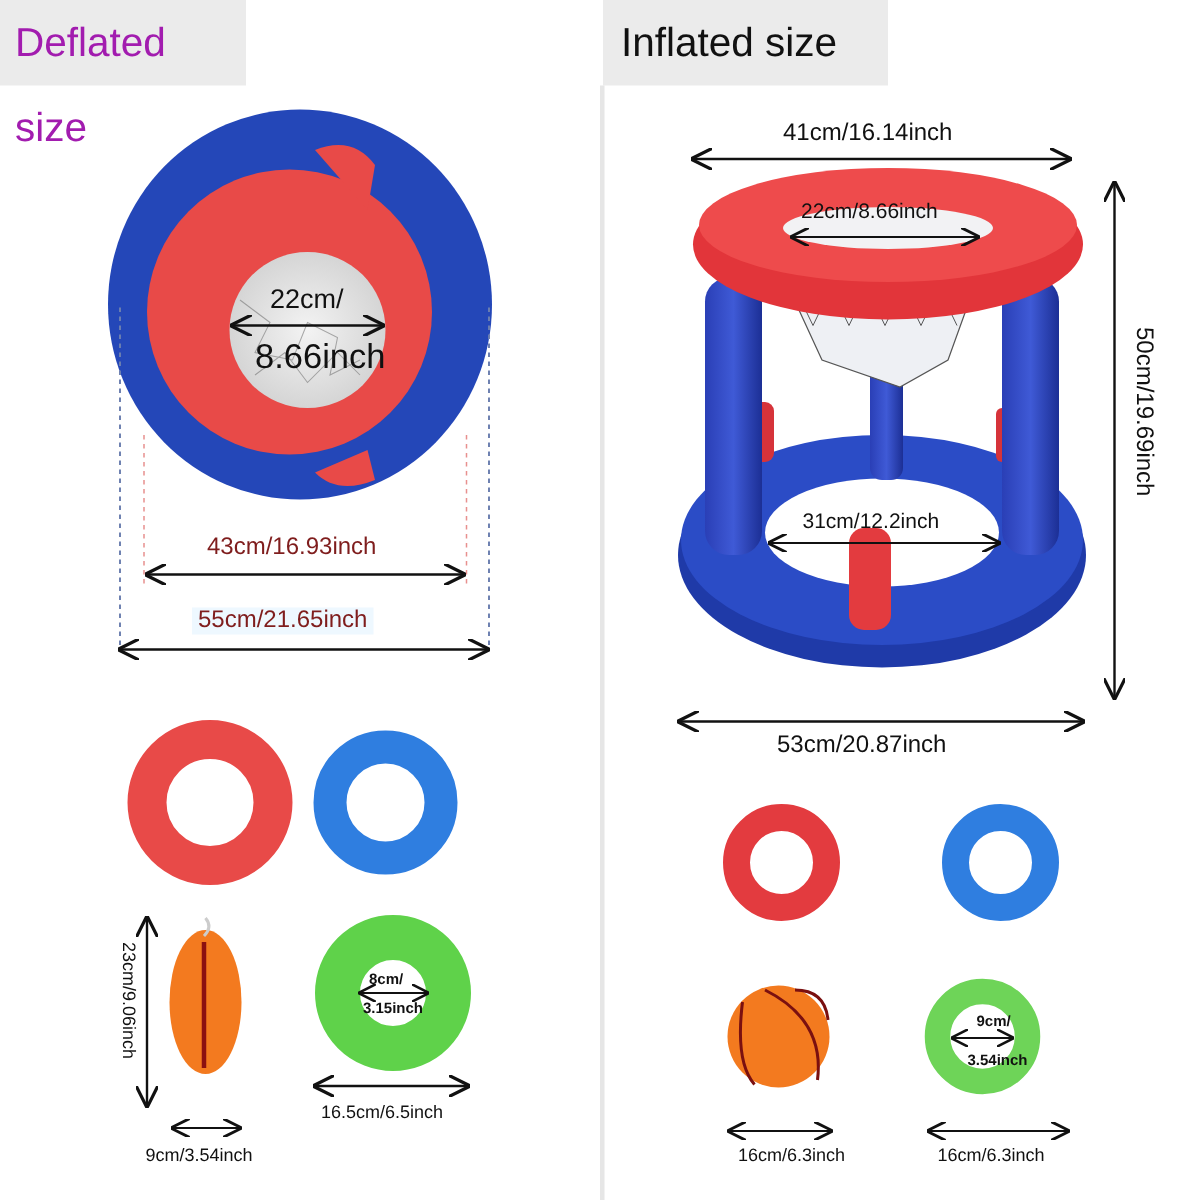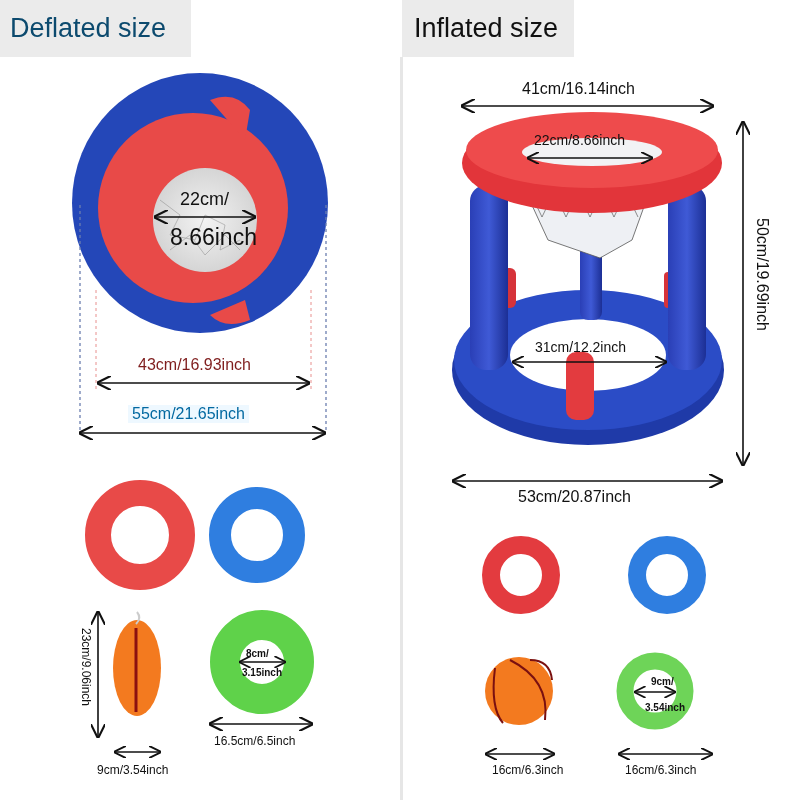--- a/index.html
+++ b/index.html
@@ -1,20 +1,20 @@
 <!DOCTYPE html>
 <html><head>
 <meta charset="utf-8">
 <style>
   * { box-sizing: border-box; margin: 0; padding: 0; }
   html, body { width: 800px; height: 800px; background: #ffffff; overflow: hidden; }
   body { position: relative; font-family: "Liberation Sans", "DejaVu Sans", sans-serif; }
   .header-tab { position: absolute; top: 0; height: 57px; background: #ebebeb; font-size: 27px; line-height: 57px; padding-left: 10px; }
-  #tab-deflated { left: 0; width: 191px; color: #0c4a6e; }
-  #tab-inflated { left: 402px; width: 172px; color: #111; padding-left: 12px; }
+  #tab-deflated { left: 0; width: 164px; color: #a21caf; }
+  #tab-inflated { left: 402px; width: 190px; color: #111; padding-left: 12px; }
   .divider { position: absolute; left: 400px; top: 57px; width: 3px; height: 743px; background: #e6e6e6; }
   .label { position: absolute; font-size: 16px; color: #111; white-space: nowrap; }
   .label-sm { position: absolute; font-size: 12px; color: #111; white-space: nowrap; }
   .label-xs { position: absolute; font-size: 10px; color: #111; white-space: nowrap; font-weight: bold; text-align: right; line-height: 1.25; }
   svg { position: absolute; left: 0; top: 0; }
 </style>
 </head>
 <body>
 
 <div id="tab-deflated" class="header-tab">Deflated size</div>
@@ -118,21 +118,21 @@
     <circle cx="655" cy="691" r="30" fill="none" stroke="#6ed458" stroke-width="17"></circle>
     <line x1="635" y1="692" x2="675" y2="692" stroke="#111" stroke-width="1.3" marker-start="url(#ah)" marker-end="url(#ah)"></line>
     <line x1="486" y1="754" x2="554" y2="754" stroke="#111" stroke-width="1.4" marker-start="url(#ah)" marker-end="url(#ah)"></line>
     <line x1="619" y1="754" x2="712" y2="754" stroke="#111" stroke-width="1.4" marker-start="url(#ah)" marker-end="url(#ah)"></line>
   </g>
 </svg>
 
 <div class="label" style="left:180px;top:189px;font-size:18px;">22cm/</div>
 <div class="label" style="left:170px;top:224px;font-size:23px;">8.66inch</div>
 <div class="label" style="left:138px;top:356px;color:#7f1d1d;">43cm/16.93inch</div>
-<div class="label" style="left:128px;top:405px;color:#0369a1;background:#eef8ff;padding:0 4px;">55cm/21.65inch</div>
+<div class="label" style="left:128px;top:405px;color:#7f1d1d;background:#eef8ff;padding:0 4px;">55cm/21.65inch</div>
 
 <div class="label" style="left:522px;top:80px;">41cm/16.14inch</div>
 <div class="label" style="left:534px;top:132px;font-size:14px;">22cm/8.66inch</div>
 <div class="label" style="left:696px;top:285px;transform:rotate(90deg);transform-origin:left top;left:771px;top:218px;">50cm/19.69inch</div>
 <div class="label" style="left:535px;top:339px;font-size:14px;">31cm/12.2inch</div>
 <div class="label" style="left:518px;top:488px;">53cm/20.87inch</div>
 
 <div class="label-sm" style="left:78px;top:606px;transform:rotate(90deg);transform-origin:left top;left:93px;top:628px;">23cm/9.06inch</div>
 <div class="label-sm" style="left:97px;top:763px;">9cm/3.54inch</div>
 <div class="label-xs" style="left:246px;top:648px;">8cm/</div>

